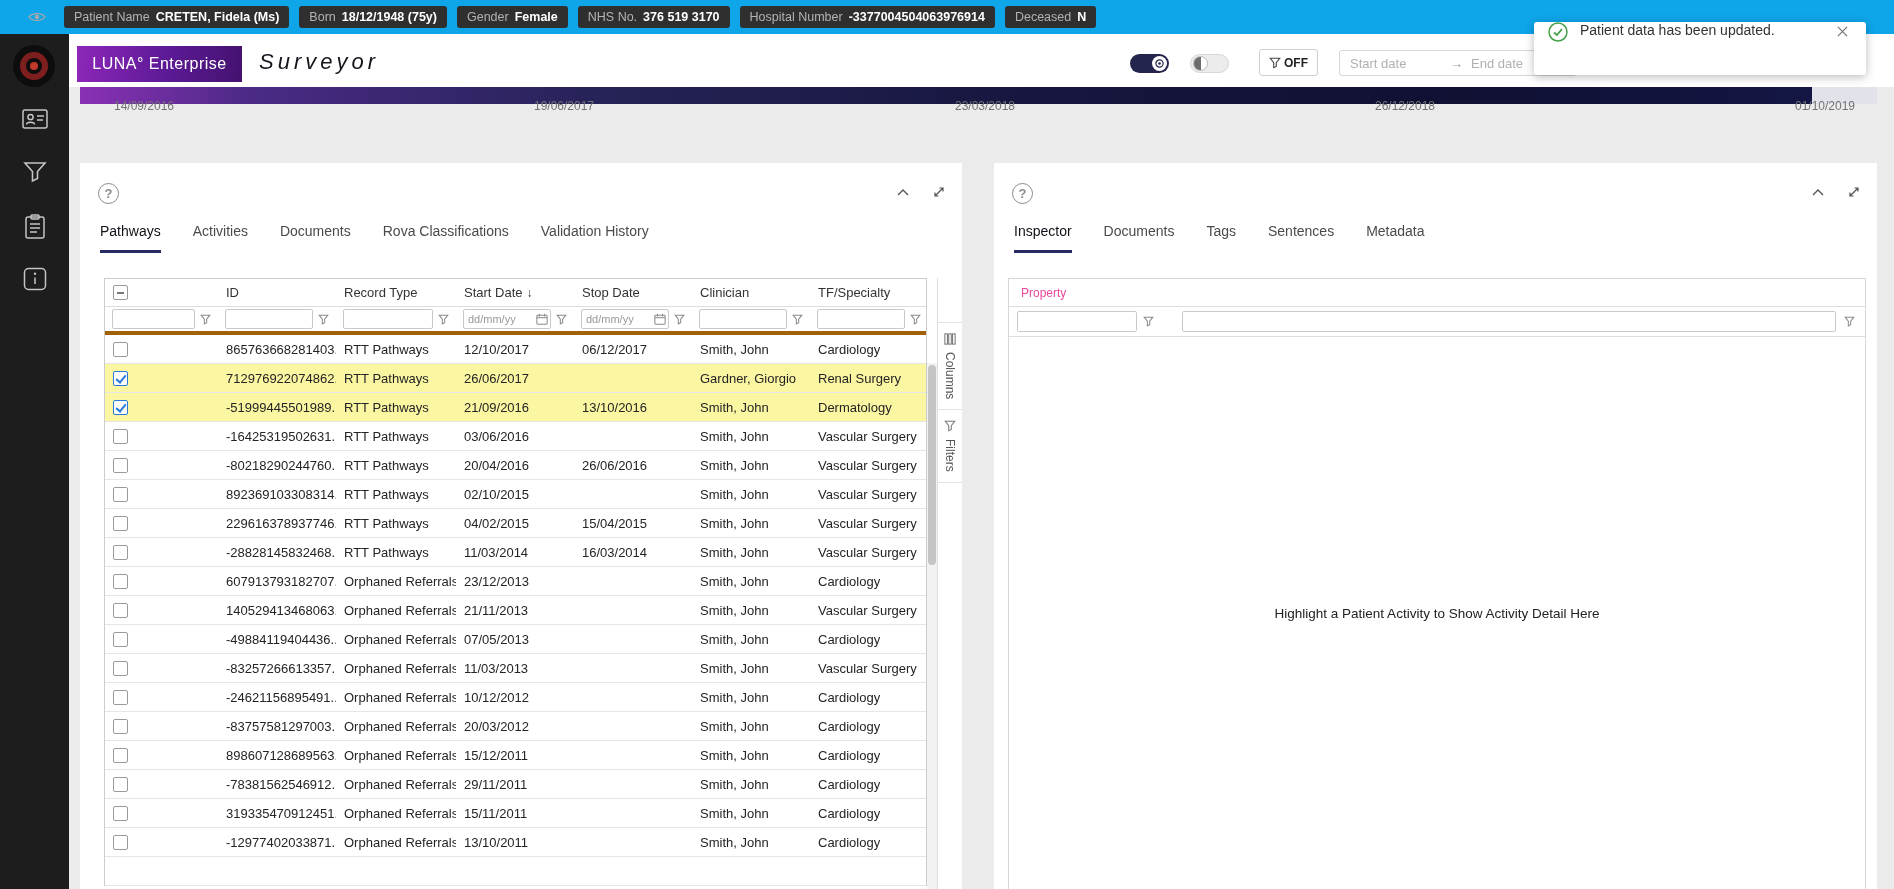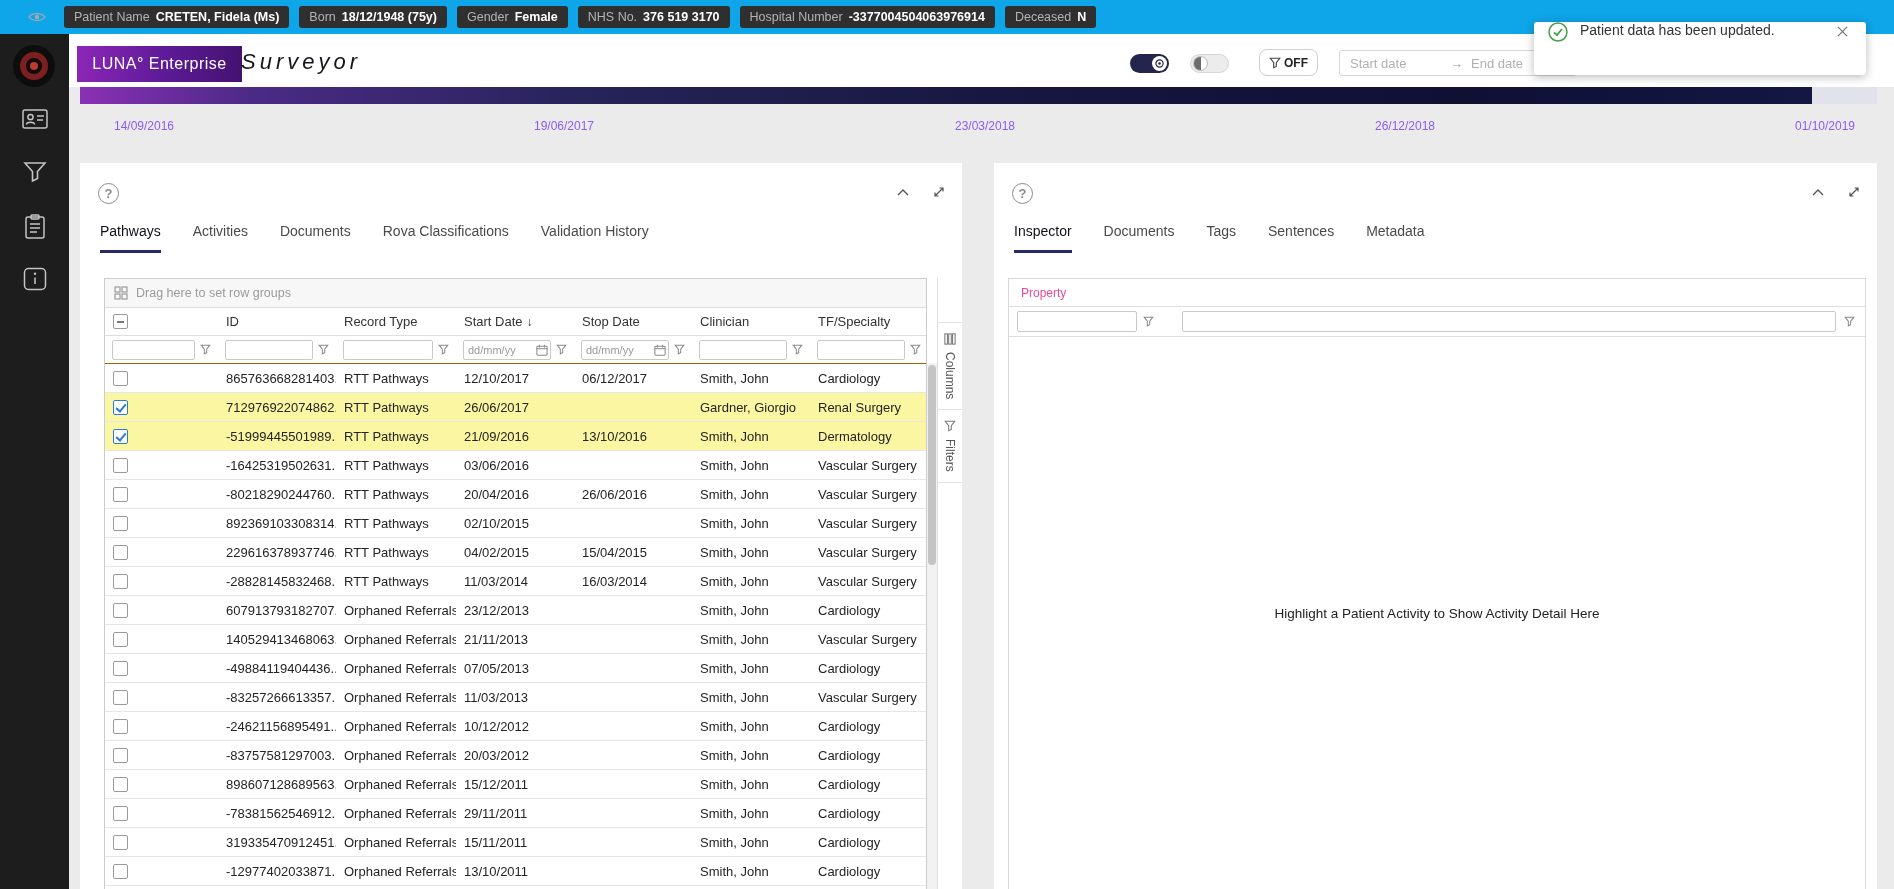--- a/index.html
+++ b/index.html
@@ -16,43 +16,43 @@
 
 
 #sidebar{position:absolute;left:0;top:0;width:69px;height:100%;background:#1d1d1d;z-index:5}
 .logo{position:absolute;left:12px;top:44px;cursor:default}
 .side-icon{position:absolute;left:0;width:69px;display:flex;justify-content:center;cursor:pointer}
 #si-1{top:108px}#si-2{top:161px}#si-3{top:214px}#si-4{top:267px}
 
 
 #header{position:absolute;left:69px;top:34px;right:0;height:53px;background:#fff}
 .brand-box{position:absolute;left:8px;top:12px;width:165px;height:36px;background:linear-gradient(95deg,#8d27b8 0%,#5c1a96 55%,#44126f 100%);color:#fff;display:flex;align-items:center;justify-content:center;font-family:Liberation Sans, sans-serif;font-size:16px;letter-spacing:.5px}
-.product{position:absolute;left:172px;top:15px;font-size:22px;font-style:italic;letter-spacing:4px;color:#15151c}
+.product{position:absolute;left:190px;top:15px;font-size:22px;font-style:italic;letter-spacing:4px;color:#15151c}
 .toggle{position:absolute;top:20px;height:19px;width:39px;border-radius:10px;cursor:pointer}
 #toggle-visibility{left:1061px;background:#23254d}
 #toggle-visibility .knob{position:absolute;right:2px;top:2px;width:15px;height:15px;border-radius:50%;background:#fff;display:flex;align-items:center;justify-content:center}
 #toggle-theme{left:1121px;background:#ececec;border:1px solid #d6d6d6}
 #toggle-theme .knob{position:absolute;left:2px;top:1px;width:15px;height:15px;border-radius:50%;background:linear-gradient(90deg,#6d6d6d 50%,#fff 50%);border:1px solid #bbb}
-#filter-off{position:absolute;left:1190px;top:15px;height:27px;background:#fff;border:1px solid #cfcfcf;border-radius:8px;display:flex;align-items:center;gap:3px;font-size:12px;font-weight:700;color:#222;cursor:pointer;padding:0 9px}
+#filter-off{position:absolute;left:1190px;top:15px;height:27px;background:#fff;border:1px solid #cfcfcf;border-radius:3px;display:flex;align-items:center;gap:3px;font-size:12px;font-weight:700;color:#222;cursor:pointer;padding:0 9px}
 #date-range{position:absolute;left:1270px;top:16px;width:238px;height:26px;background:#fff;border:1px solid #d6d6d6;border-radius:3px;display:flex;align-items:center;padding:0 10px;gap:8px}
 #date-range input{border:none;outline:none;width:92px;font-size:13px;color:#333;background:transparent}
 #date-range input::placeholder{color:#b0b0b0}
 .date-arrow{color:#999;font-size:13px}
 
 
 #toast{position:absolute;left:1534px;top:22px;width:332px;height:53px;background:#fff;border-radius:3px;box-shadow:0 2px 10px rgba(0,0,0,.28);display:flex;align-items:flex-start;padding:0 14px;z-index:50}
 #toast .msg{flex:1;font-size:14px;color:#333;margin-left:12px}
 #toast .close{cursor:pointer;display:flex;padding:4px}
 
 
 #timeline{position:absolute;left:69px;top:87px;right:0;height:76px}
 .tl-track{position:absolute;left:11px;top:0;width:1797px;height:17px;background:#e2e2ea;overflow:hidden;cursor:pointer}
 .tl-bar{width:1732px;height:100%;background:linear-gradient(90deg,#8a30b5 0%,#4a2a85 10%,#252357 30%,#16163f 55%,#101033 80%,#141644 100%)}
 #tl-dates{position:absolute;inset:0}
-#tl-dates div{position:absolute;top:32px;transform:translateX(-50%);font-size:12px;color:#8b5cf6;white-space:nowrap}
+#tl-dates div{position:absolute;top:12px;transform:translateX(-50%);font-size:12px;color:#737373;white-space:nowrap}
 #tl-dates div:nth-of-type(1){left:75px}
 #tl-dates div:nth-of-type(2){left:495px}
 #tl-dates div:nth-of-type(3){left:916px}
 #tl-dates div:nth-of-type(4){left:1336px}
 #tl-dates div:nth-of-type(5){left:1756px}
 
 
 .panel{position:absolute;top:163px;bottom:0;background:#fff;overflow:hidden}
 #left-panel{left:80px;width:882px}
 #right-panel{left:994px;width:883px}
@@ -65,21 +65,21 @@
 .tab{font-size:14px;color:#4a4a4a;padding-bottom:11px;cursor:pointer;border-bottom:3px solid transparent;white-space:nowrap}
 .tab.active{color:#101018;font-weight:400;border-bottom-color:#262b66}
 
 
 #left-grid{position:absolute;left:24px;top:115px;right:0;bottom:0}
 .ag-grid{position:absolute;left:0;top:0;right:35px;border:1px solid #ccc;border-bottom:none;background:#fff}
 .drag-bar{height:29px;background:#f7f7f7;border-bottom:1px solid #ddd;display:flex;align-items:center;padding:0 9px;gap:8px;font-size:12.5px;color:#9b9b9b}
 .hdr{display:flex;height:28px;border-bottom:1px solid #ddd;background:#fff}
 .hdr-cell{display:flex;align-items:center;padding:0 8px;font-size:13px;color:#333;cursor:pointer}
 .sort{margin-left:4px;font-size:12px;color:#333}
-.fr{display:flex;height:28px;border-bottom:1px solid #a16207;background:#fff}
+.fr{display:flex;height:28px;border-bottom:4px solid #a16207;background:#fff}
 .fr-cell{display:flex;align-items:center;gap:5px;padding:0 7px}
 .fr input{flex:1;min-width:0;height:20px;border:1px solid #c9c9c9;border-radius:2px;font-size:11px;padding:0 4px;color:#555;outline:none;background:#fff}
 .fr input::placeholder{color:#999}
 .iw{position:relative;flex:1;display:flex;min-width:0}
 .iw input{width:100%;padding-right:17px}
 .iw svg{position:absolute;right:3px;top:4px}
 .row{display:flex;height:29px;border-bottom:1px solid #e6e6e6;background:#fff;align-items:center;font-size:13px;color:#242424;cursor:pointer}
 .row.hl{background:#fbf6a2}
 .cell{padding:0 8px;overflow:hidden;white-space:nowrap}
 .c0{width:113px}.c1{width:118px}.c2{width:120px}.c3{width:118px}.c4{width:118px}.c5{width:118px}.c6{width:118px}
@@ -269,29 +269,20 @@
 
   <div class="tab active">Pathways</div>
       <div class="tab">Activities</div>
       <div class="tab">Documents</div>
       <div class="tab">Rova Classifications</div>
       <div class="tab">Validation History</div>
     </div>
 
   <div id="left-grid">
     <div class="ag-grid">
-      <div class="drag-bar">
-        <svg width="14" height="14" viewBox="0 0 14 14" fill="none" stroke="#9b9b9b" stroke-width="1.2">
-            <rect x="1" y="1" width="5" height="5"></rect>
-            <rect x="8" y="1" width="5" height="5"></rect>
-            <rect x="1" y="8" width="5" height="5"></rect>
-            <rect x="8" y="8" width="5" height="5"></rect>
-          </svg>
-        <span>Drag here to set row groups</span>
-      </div>
 
       <div class="hdr">
         <div class="hdr-cell c0">
             <span class="cb ind"></span>
           </div>
         <div class="hdr-cell c1">ID</div>
         <div class="hdr-cell c2">Record Type</div>
         <div class="hdr-cell c3">
             <span>Start Date</span>
             <span class="sort">↓</span>

